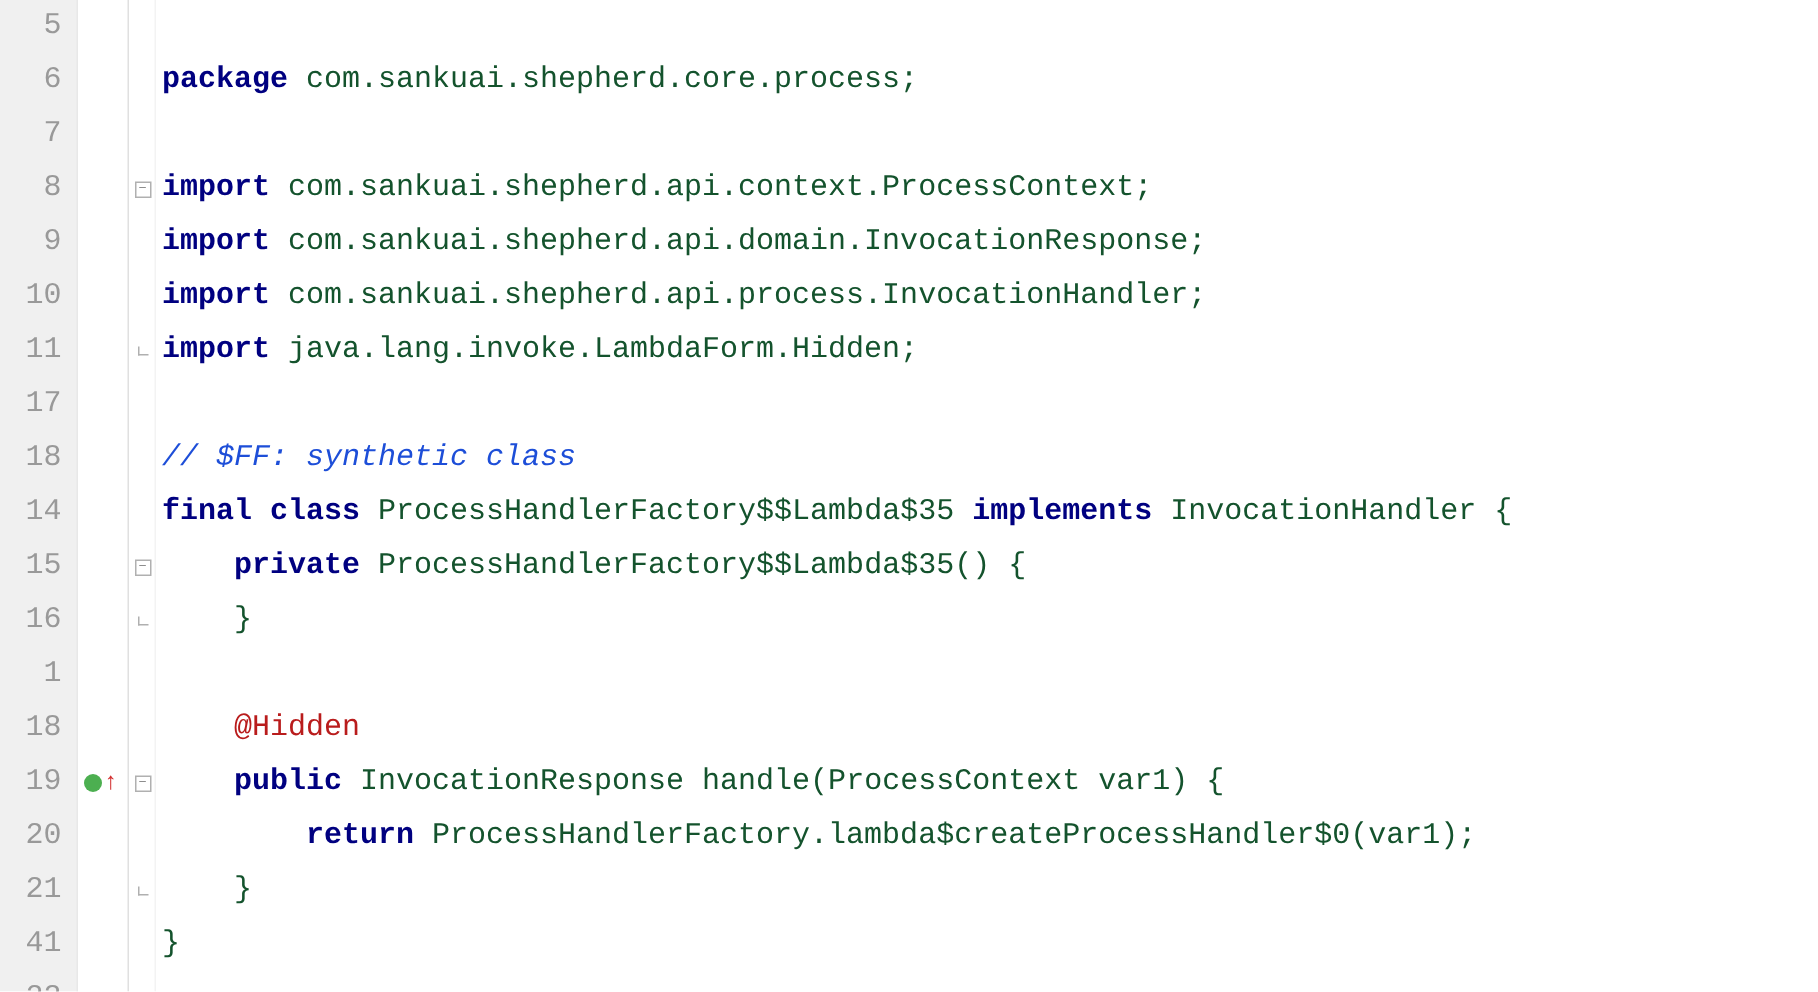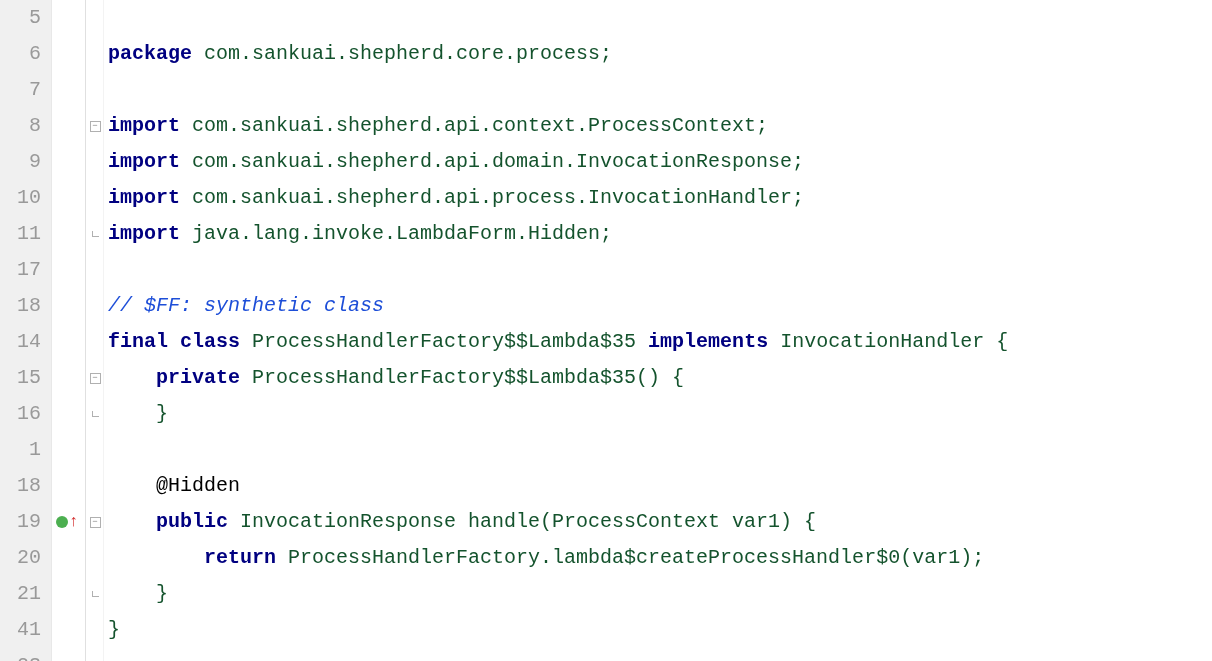--- a/index.html
+++ b/index.html
@@ -55,21 +55,21 @@
   .code {
     flex:1;
     padding-left:4px;
     white-space:pre;
     overflow:hidden;
   }
   .code-line { height:36px; }
   .kw { color:#000080; font-weight:bold;margin-top:20px; }
   .comment { color:#1d4ed8; font-style:italic; }
   .plain { color:#14532d; }
-  .annot { color:#000000;text-align:center; }
+  .annot { color:#b91c1c;text-align:center; }
 </style>
 </head>
 <body>
 
 <div class="editor">
   <div class="gutter" id="gutter">
       <div>5</div>
       <div>6</div>
       <div>7</div>
       <div>8</div>

